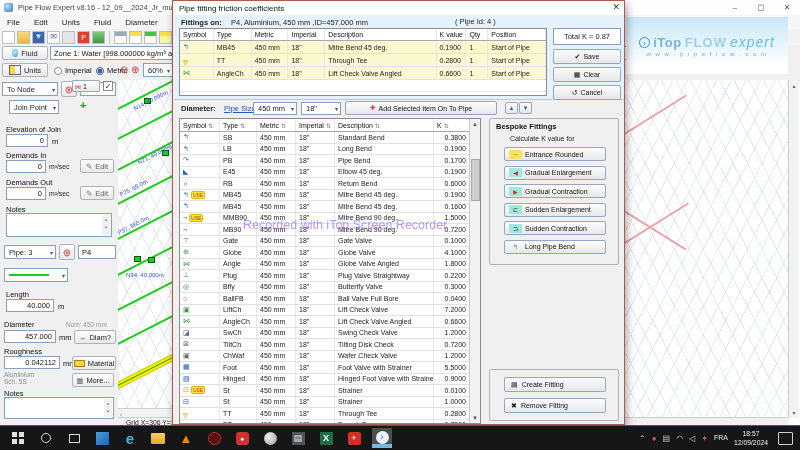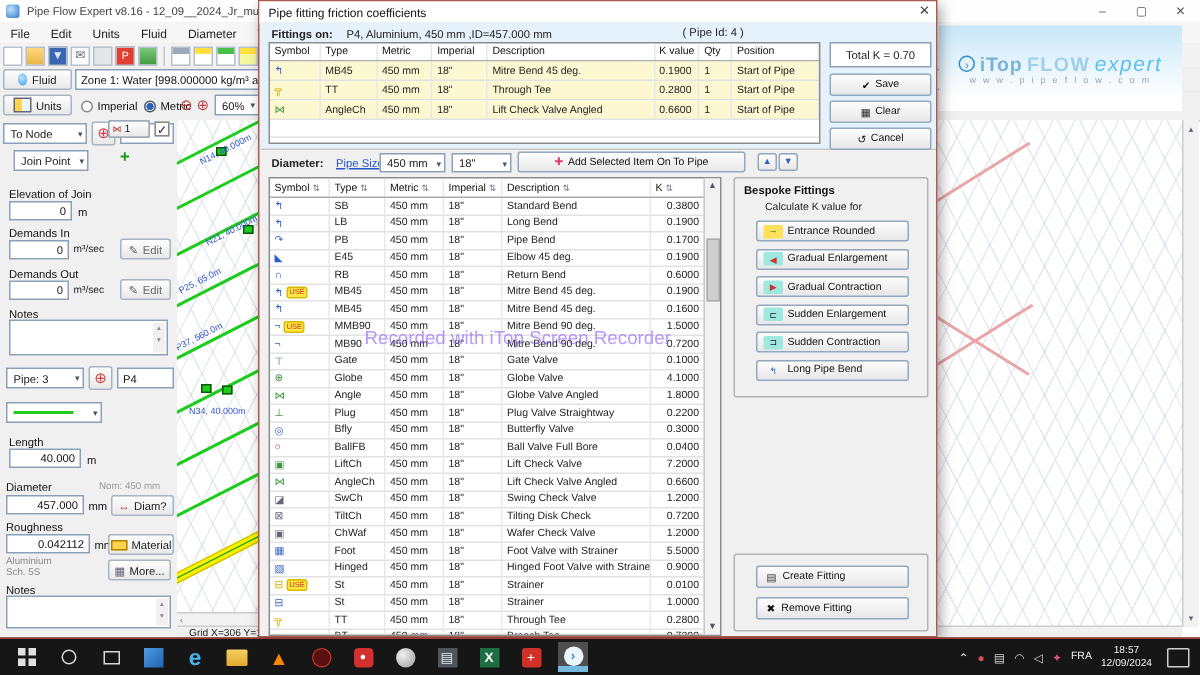--- a/index.html
+++ b/index.html
@@ -427,21 +427,21 @@
           <span class="tc" style="width:37px;">18"</span>
           <span class="tc" style="width:112px;">Lift Check Valve Angled</span>
           <span class="tc" style="width:30px;">0.6600</span>
           <span class="tc" style="width:22px;">1</span>
           <span class="tc" style="width:58px;">Start of Pipe</span>
         </div>
       <div class="trow" style="height:11px;"></div>
       <div class="trow" style="height:11px;"></div>
     </div>
 
-    <span class="totk" style="left:380px;top:27px;width:68px;height:17px;">Total K = 0.70</span>
+    <span class="totk" style="left:380px;top:27px;width:68px;height:17px;">Total K = 0.87</span>
     <span class="dbtn" style="left:380px;top:48px;width:68px;height:15px;">
       <i style="font-style:normal">✔</i>
       <span>Save</span>
     </span>
     <span class="dbtn" style="left:380px;top:66px;width:68px;height:15px;">
       <i style="font-style:normal">▦</i>
       <span>Clear</span>
     </span>
     <span class="dbtn" style="left:380px;top:84px;width:68px;height:15px;">
       <i style="font-style:normal">↺</i>

